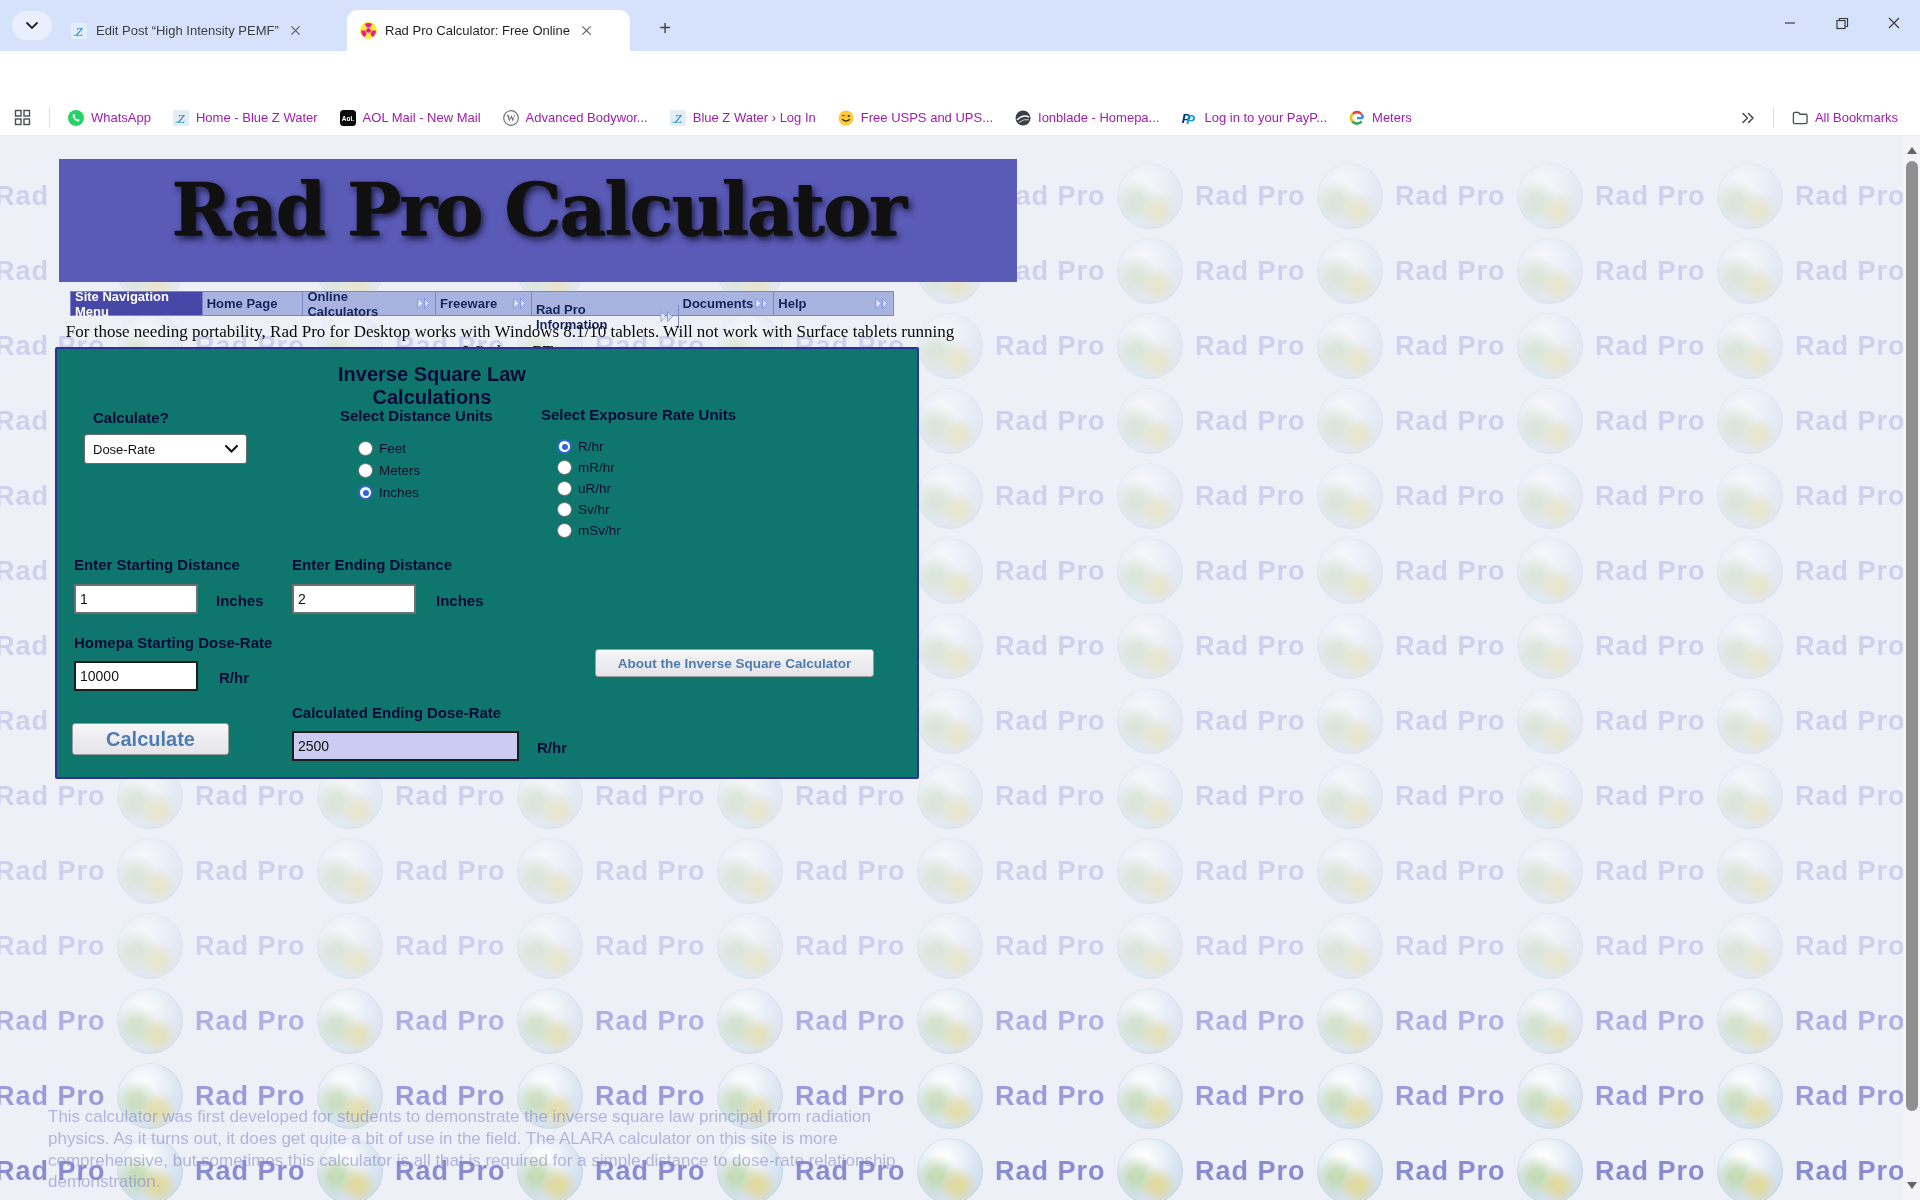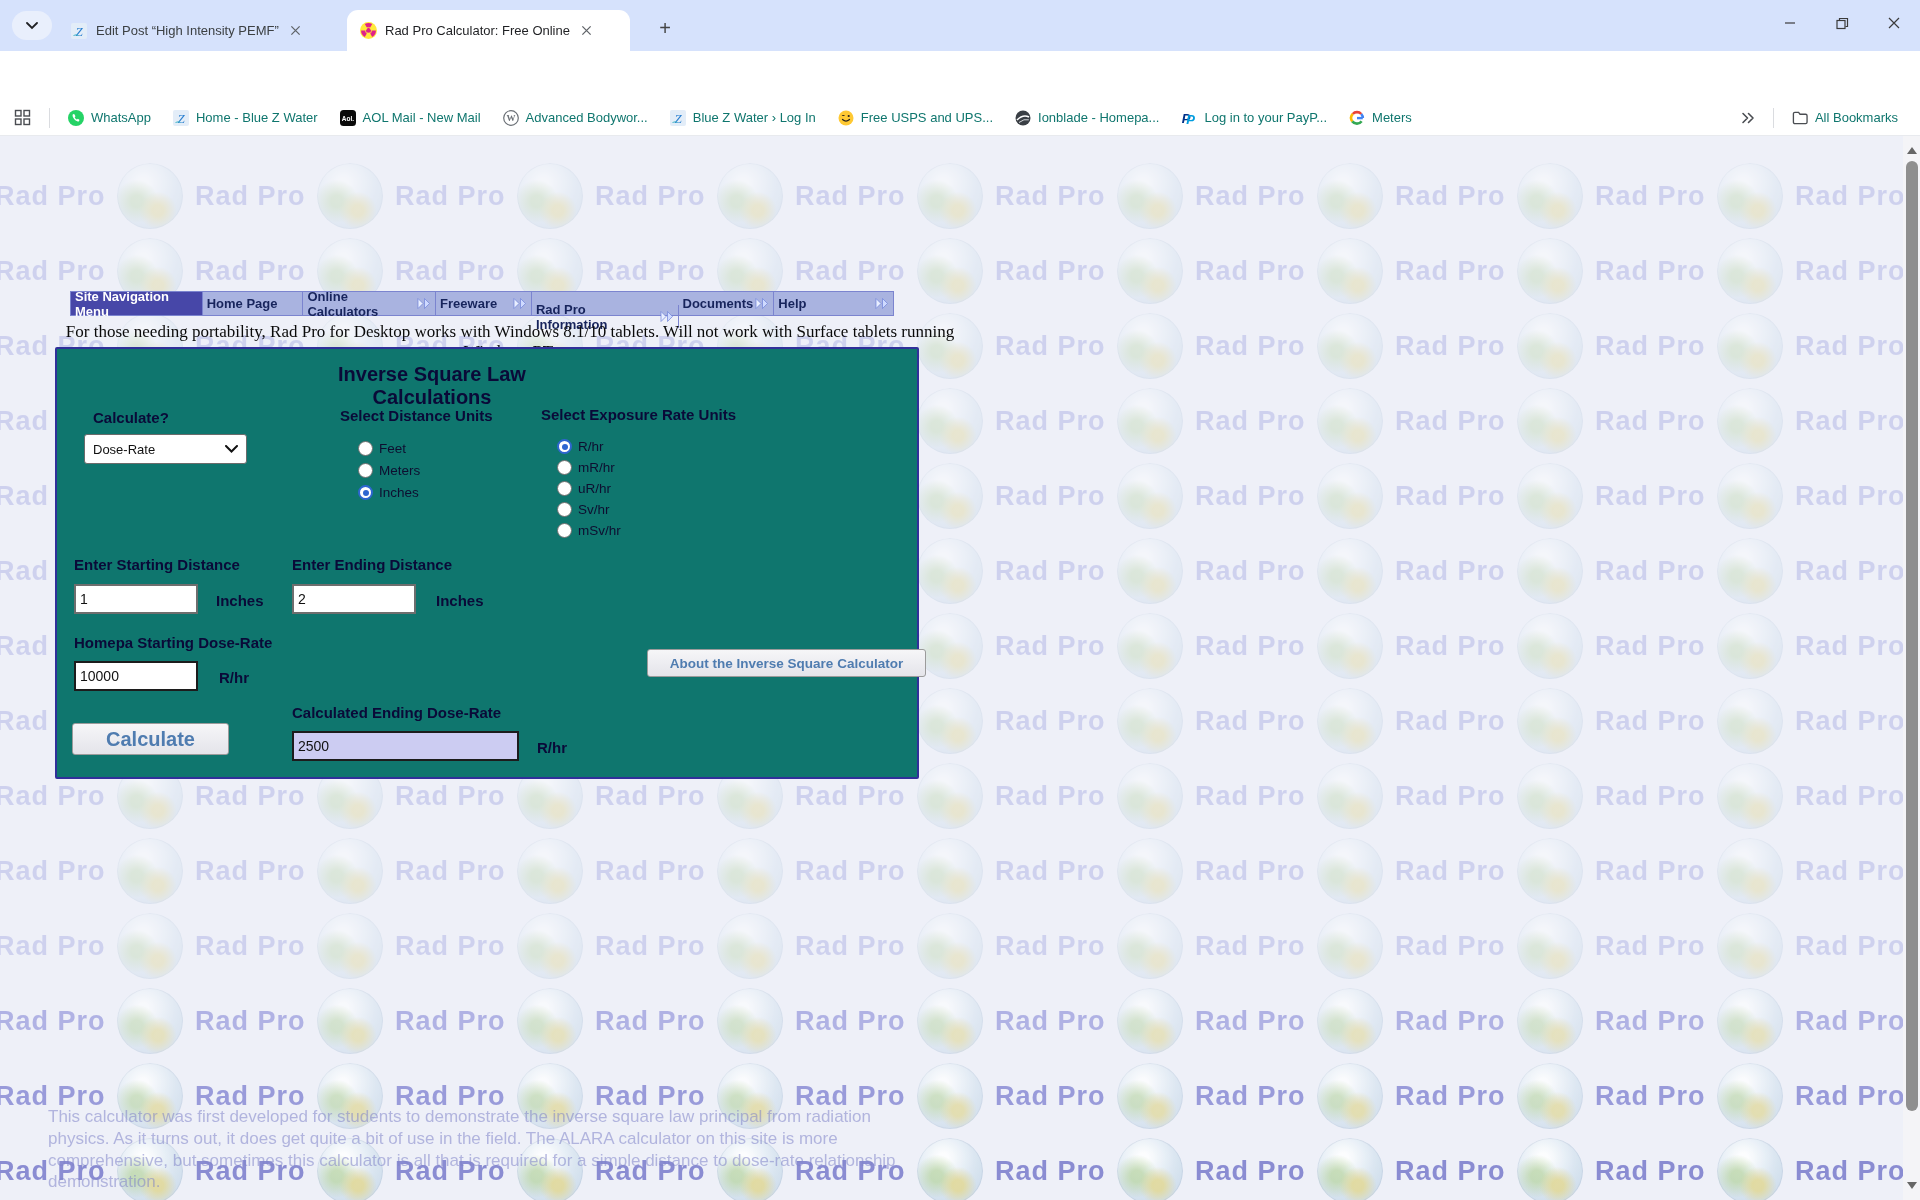--- a/index.html
+++ b/index.html
@@ -24,21 +24,21 @@
   .navbtn { position:absolute; top:63px; width:26px; height:26px; display:flex; align-items:center; justify-content:center; cursor:pointer; }
   #omnibox { position:absolute; left:135px; top:58px; width:1568px; height:35px; border-radius:18px; background:#eef1f8; display:flex; align-items:center; }
   #sec-chip { display:flex; align-items:center; gap:7px; background:#fff; border-radius:15px; height:29px; margin-left:5px; padding:0 13px 0 11px; cursor:pointer; }
   #sec-chip span { font-size:14px; color:#45494e; }
   #url-text { font-size:15.5px; color:#202124; margin-left:13px; flex:1; }
   .ob-star { margin-right:10px; cursor:pointer; }
 
   #bookmarksbar { position:absolute; left:0; top:100px; width:1920px; height:36px; background:#fff; display:flex; align-items:center; border-bottom:1px solid #e8eaee; }
   .bm-sep { width:1px; height:20px; background:#dadce0; margin:0 10px; }
   .bm-item { display:flex; align-items:center; gap:7px; padding:4px 8px; border-radius:6px; cursor:pointer; white-space:nowrap; }
-  .bm-item span.bm-label { font-size:13px; color:#0f766e; }
+  .bm-item span.bm-label { font-size:13px; color:#a21caf; }
   .bm-ic { width:16px; height:16px; display:flex; align-items:center; justify-content:center; }
   #bm-left { display:flex; align-items:center; padding-left:14px; flex:1; min-width:0; overflow:hidden; }
   #bm-right { display:flex; align-items:center; padding-right:14px; }
 
   
   #content { position:absolute; left:0; top:136px; width:1920px; height:1064px; background:#eef0f8; overflow:hidden; }
   #watermark { position:absolute; inset:0; z-index:0; }
   .wm-text { position:absolute; width:110px; text-align:center; font-weight:bold; font-size:27px; letter-spacing:1px; transform:translate(-50%,-50%); white-space:nowrap; }
   .wm-globe { position:absolute; width:66px; height:66px; border-radius:50%; transform:translate(-50%,-50%);
     background:
@@ -68,21 +68,21 @@
   .rdot { width:15px; height:15px; border-radius:50%; background:#fff; border:1px solid #6e6e6e; position:relative; flex:0 0 15px; }
   .radio-row.sel .rdot { border:2px solid #2e66d0; }
   .radio-row.sel .rdot::after { content:""; position:absolute; left:2.5px; top:2.5px; width:6px; height:6px; border-radius:50%; background:#2e66d0; }
   .radio-row span { font-size:13.5px; color:#0e0e30; }
   .fld { position:absolute; height:30px; border:2px solid #6e6e6e; background:#fff; font-size:14px; padding:0 4px; font-family:"Liberation Sans", sans-serif; color:#111; }
   .fld.dark { border:2px solid #1c1c1c; }
   .fld.result { background:#ccccf2; border:2px solid #1c1c1c; }
   .unit { position:absolute; font-size:15px; font-weight:bold; color:#0a0a38; }
   .pbtn { position:absolute; background:linear-gradient(#f6f6f8,#e4e4ea); border:1px solid #9b9b9b; border-radius:3px; color:#4f7cb0; font-weight:bold; font-family:"Liberation Sans", sans-serif; cursor:pointer; }
   #btn-calc { left:15px; top:374px; width:157px; height:32px; font-size:20px; }
-  #btn-about { left:590px; top:300px; width:279px; height:28px; font-size:13.5px; }
+  #btn-about { left:538px; top:300px; width:279px; height:28px; font-size:13.5px; }
 
   #footnote { position:absolute; left:48px; top:970px; width:880px; font-size:17px; line-height:1.28; color:rgba(128,132,200,.55); z-index:1; }
 
   
   #scrollbar { position:absolute; right:0; top:0; width:17px; height:1064px; background:#f4f4f7; z-index:6; }
   .sb-arrow { position:absolute; left:0; width:17px; height:17px; display:flex; align-items:center; justify-content:center; cursor:pointer; }
   .sb-tri-up { width:0; height:0; border-left:5px solid transparent; border-right:5px solid transparent; border-bottom:7px solid #666; }
   .sb-tri-down { width:0; height:0; border-left:5px solid transparent; border-right:5px solid transparent; border-top:7px solid #666; }
   #sb-thumb { position:absolute; left:2.5px; top:25px; width:12px; height:950px; border-radius:6px; background:#8f8f8f; cursor:pointer; }
 </style>
@@ -610,20 +610,23 @@
         <div class="wm-text" style="left: 450px; top: 1035px; color: rgb(138, 140, 210);">Rad Pro</div>
         <div class="wm-text" style="left: 650px; top: 1035px; color: rgb(138, 140, 210);">Rad Pro</div>
         <div class="wm-text" style="left: 850px; top: 1035px; color: rgb(138, 140, 210);">Rad Pro</div>
         <div class="wm-text" style="left: 1050px; top: 1035px; color: rgb(138, 140, 210);">Rad Pro</div>
         <div class="wm-text" style="left: 1250px; top: 1035px; color: rgb(138, 140, 210);">Rad Pro</div>
         <div class="wm-text" style="left: 1450px; top: 1035px; color: rgb(138, 140, 210);">Rad Pro</div>
         <div class="wm-text" style="left: 1650px; top: 1035px; color: rgb(138, 140, 210);">Rad Pro</div>
         <div class="wm-text" style="left: 1850px; top: 1035px; color: rgb(138, 140, 210);">Rad Pro</div>
       </div>
 
+    <div id="banner">
+      <div id="logo">Rad Pro Calculator</div>
+    </div>
 
     <div id="navbar">
         <div class="nav-cell dark" style="width: 132px;">
           <span>Site Navigation Menu</span>
         </div>
         <div class="nav-cell" style="width: 101px;">
           <span>Home Page</span>
         </div>
         <div class="nav-cell" style="width: 133px;">
           <span>Online Calculators</span>

